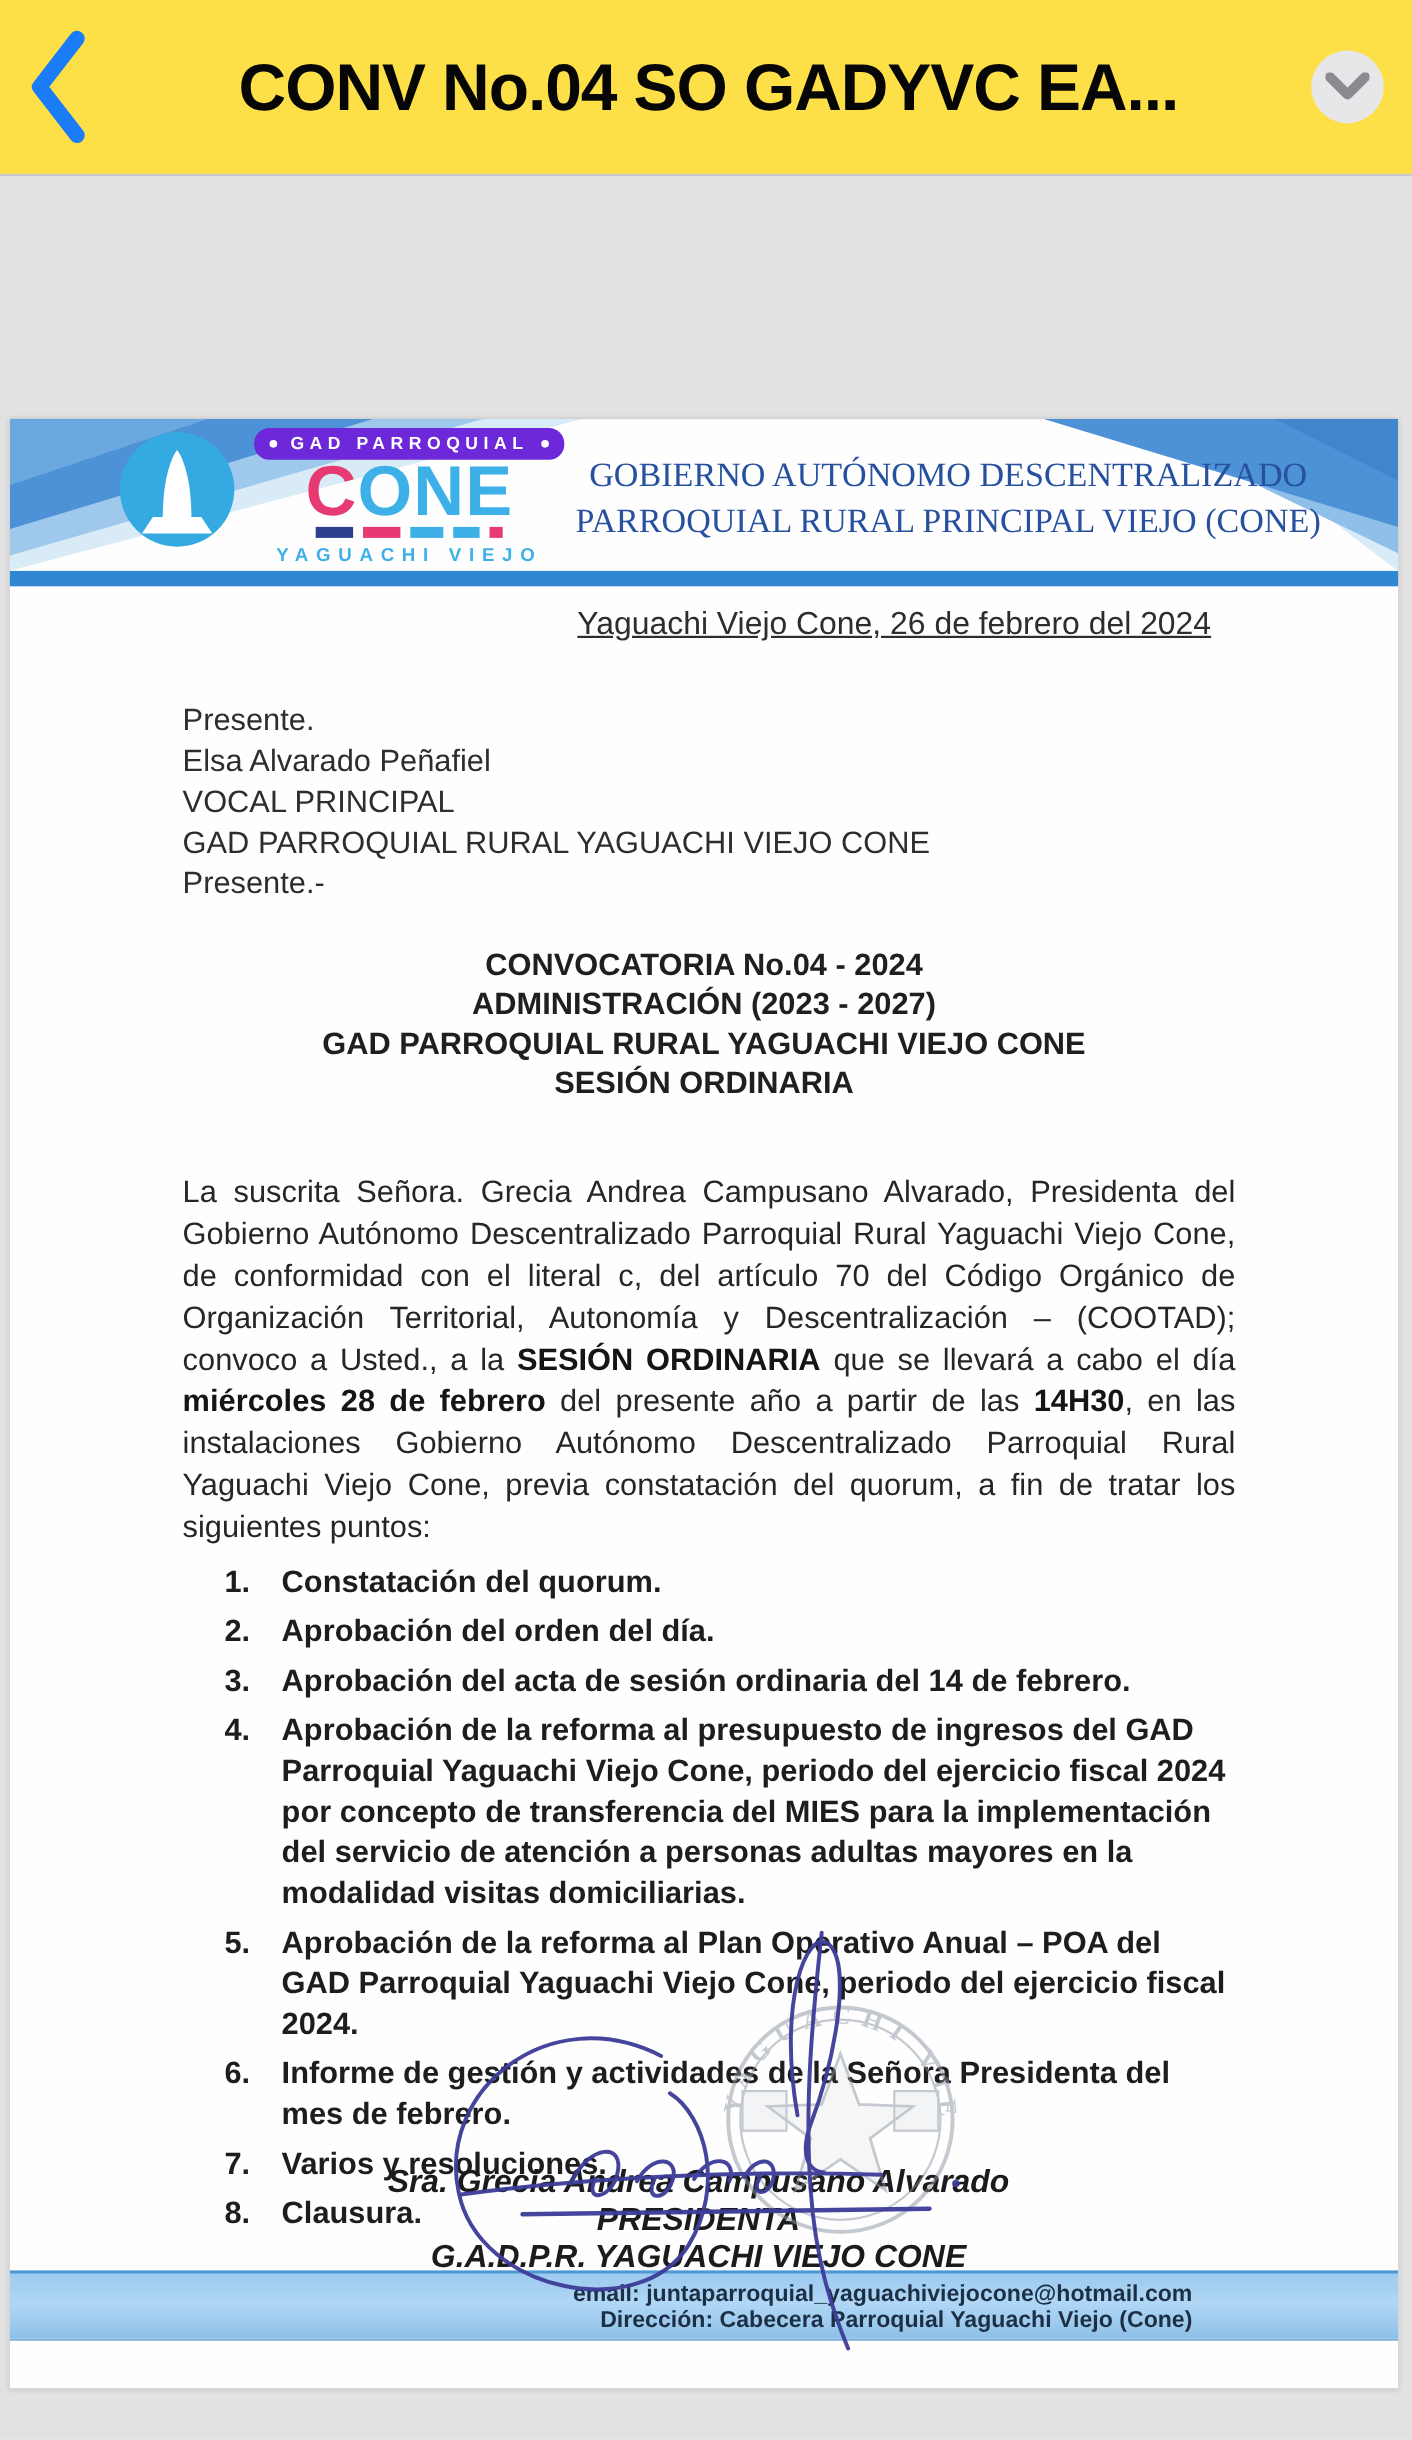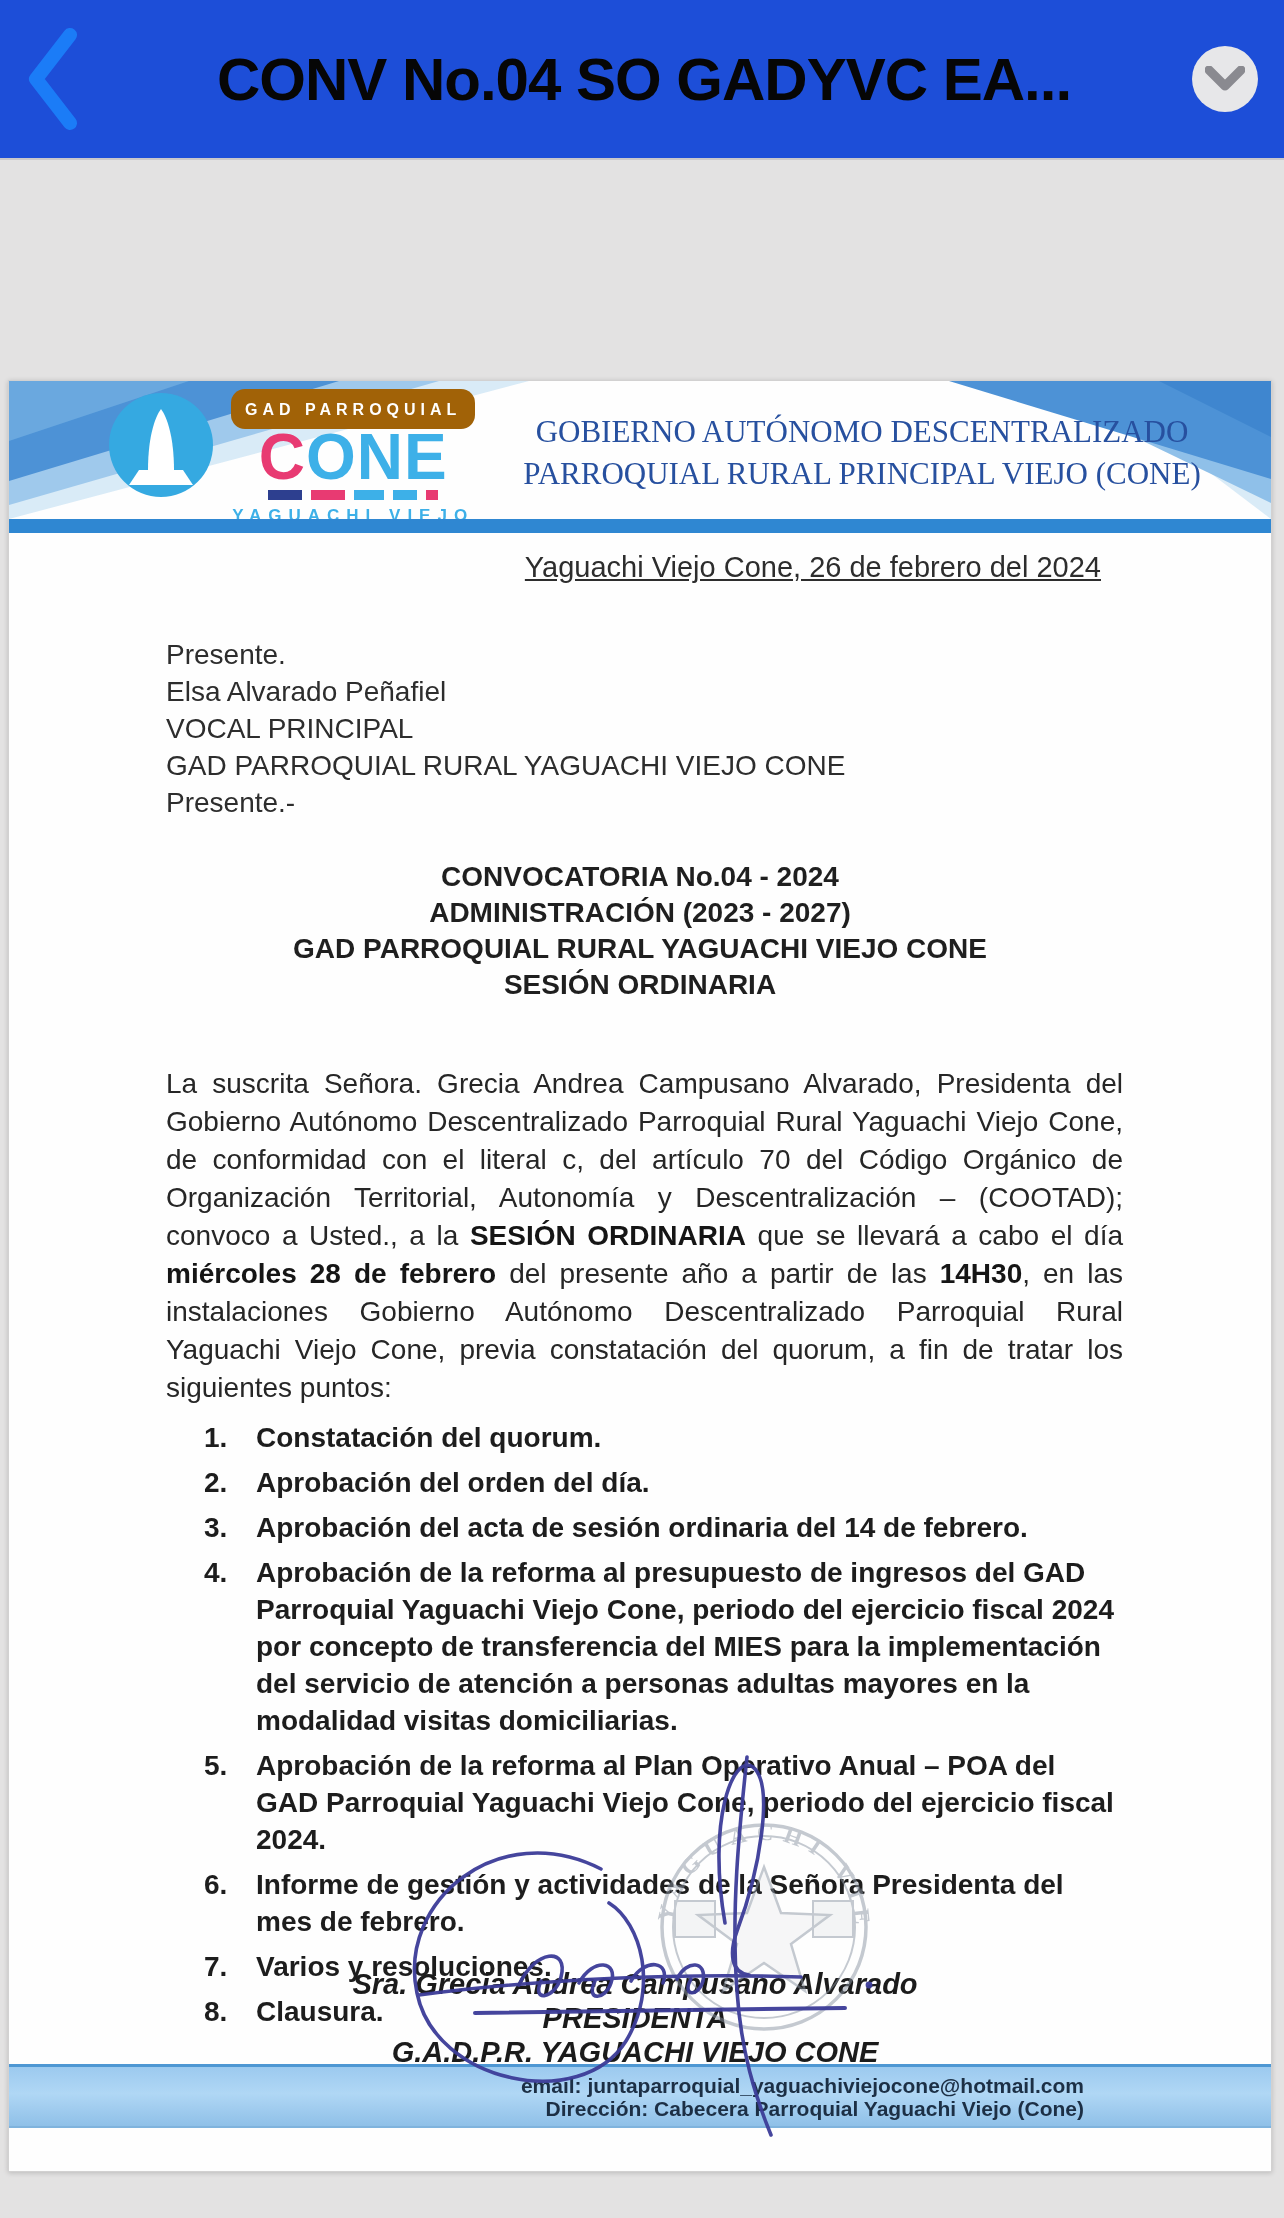--- a/index.html
+++ b/index.html
@@ -5,21 +5,21 @@
   html,body{margin:0;padding:0;}
   body{
     width:1284px;height:2218px;position:relative;overflow:hidden;
     background:#e3e2e2;
     font-family:"Liberation Sans", sans-serif;
     -webkit-font-smoothing:antialiased;
   }
   
   .toolbar{
     position:absolute;left:0;top:0;width:1284px;height:160px;
-    background:#1d4ed8;border-bottom:2px solid #c9c8cb;
+    background:#fde047;border-bottom:2px solid #c9c8cb;
     display:flex;align-items:center;box-sizing:border-box;padding:0 26px;
     z-index:10;
   }
   .back-btn{width:70px;height:110px;display:flex;align-items:center;justify-content:flex-start;cursor:pointer;background:none;border:none;padding:0;}
   .tb-title{
     flex:1;text-align:center;font-size:60px;font-weight:700;color:#060606;
     letter-spacing:-1px;white-space:nowrap;overflow:hidden;
   }
   .collapse-btn{
     width:66px;height:66px;border-radius:50%;background:#e7e7e9;border:none;
@@ -31,23 +31,23 @@
     background:#fefefe;border:1px solid #d2d1d1;box-sizing:border-box;
     box-shadow:0 1px 5px rgba(0,0,0,.18);
   }
   
   .banner{position:relative;width:100%;height:138px;overflow:hidden;}
   .banner svg.corners{position:absolute;left:0;top:0;}
   .banner-bar{width:100%;height:14px;background:#2f87d2;}
   .logo{position:absolute;left:98px;top:8px;display:flex;align-items:flex-start;gap:16px;}
   .logo-col{display:flex;flex-direction:column;align-items:center;}
   .logo-badge{
-    background:#a16207;color:#fff;border-radius:14px;height:40px;
+    background:#6d28d9;color:#fff;border-radius:14px;height:29px;
     display:flex;align-items:center;gap:12px;padding:0 14px;
-    font-size:16px;font-weight:700;letter-spacing:5px;white-space:nowrap;flex-direction:column;
+    font-size:16px;font-weight:700;letter-spacing:5px;white-space:nowrap;
   }
   .logo-badge i{width:7px;height:7px;border-radius:50%;background:#fff;}
   .wordmark{font-size:64px;font-weight:800;line-height:.95;letter-spacing:1px;margin-top:-2px;}
   .wordmark .c{color:#e83a72;}
   .wordmark .one{color:#3db0e8;}
   .dashes{display:flex;gap:9px;align-items:center;margin-top:2px;}
   .dashes i{height:10px;display:block;}
   .logo-sub{color:#3db0e8;font-size:17px;font-weight:700;letter-spacing:7px;margin-top:6px;white-space:nowrap;}
   .logo-period{color:#e8548a;font-size:13px;font-weight:700;letter-spacing:6px;margin-top:5px;}
   .institution{

